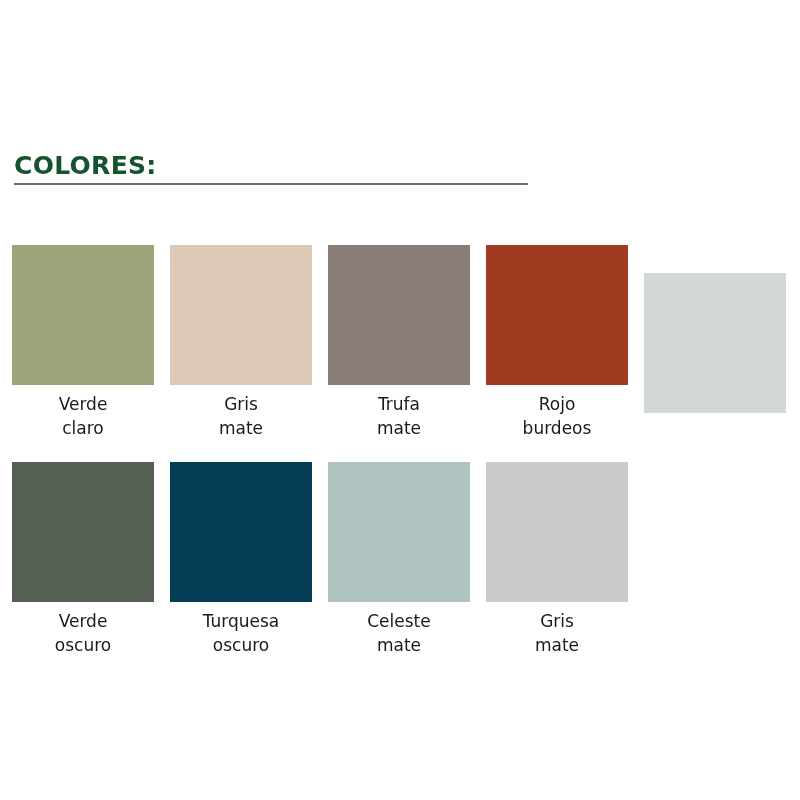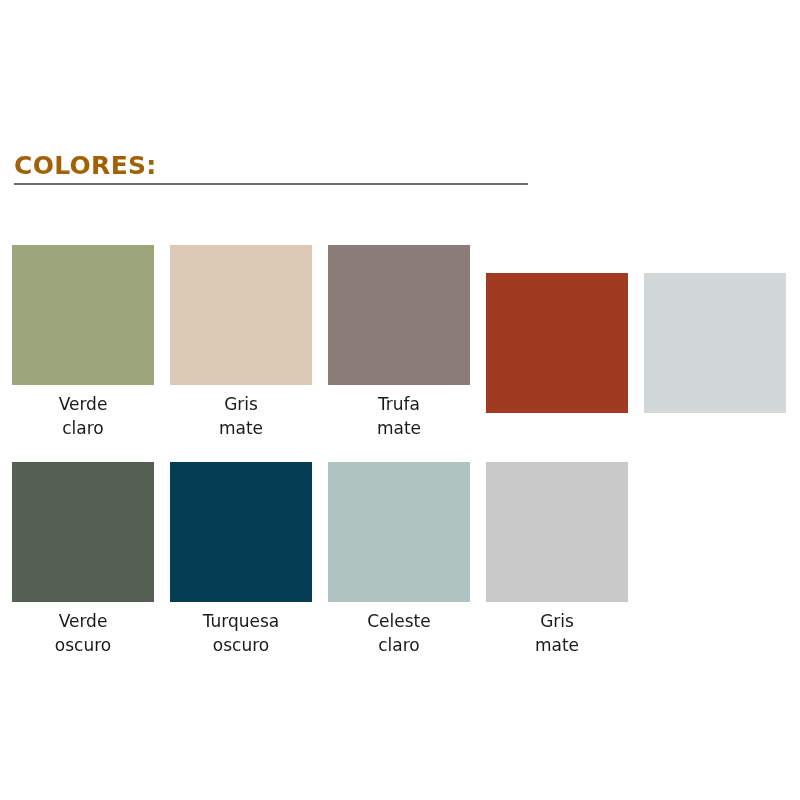--- a/index.html
+++ b/index.html
@@ -82,21 +82,21 @@
     color: #1a1a1a;
     white-space: pre-line;
   }
 </style>
 </head>
 <body>
 
 <div class="page">
 
   <div class="heading-block">
-    <div class="heading-title" style="color: #a16207;">COLORES:</div>
+    <div class="heading-title" style="color: #14532d;">COLORES:</div>
     <div class="heading-rule" style="background: rgb(110, 110, 110);"></div>
   </div>
 
   <div class="swatch-grid">
 
     <div class="swatch-row">
       <div class="swatch-cell">
         <span class="swatch-chip" style="background: rgb(157, 166, 123);"></span>
         <span class="swatch-label">Verde
 claro</span>
@@ -106,41 +106,43 @@
         <span class="swatch-label">Gris
 mate</span>
       </div>
       <div class="swatch-cell">
         <span class="swatch-chip" style="background: rgb(138, 124, 118);"></span>
         <span class="swatch-label">Trufa
 mate</span>
       </div>
       <div class="swatch-cell">
         <span class="swatch-chip" style="background: rgb(160, 58, 33);"></span>
+        <span class="swatch-label">Rojo
+burdeos</span>
       </div>
       <div class="swatch-cell">
         <span class="swatch-chip" style="background: rgb(210, 216, 215);"></span>
       </div>
     </div>
 
     <div class="swatch-row">
       <div class="swatch-cell">
         <span class="swatch-chip" style="background: rgb(85, 95, 83);"></span>
         <span class="swatch-label">Verde
 oscuro</span>
       </div>
       <div class="swatch-cell">
         <span class="swatch-chip" style="background: rgb(5, 61, 85);"></span>
         <span class="swatch-label">Turquesa
 oscuro</span>
       </div>
       <div class="swatch-cell">
         <span class="swatch-chip" style="background: rgb(175, 196, 193);"></span>
         <span class="swatch-label">Celeste
-claro</span>
+mate</span>
       </div>
       <div class="swatch-cell">
         <span class="swatch-chip" style="background: rgb(201, 201, 201);"></span>
         <span class="swatch-label">Gris
 mate</span>
       </div>
     </div>
 
   </div>
 

